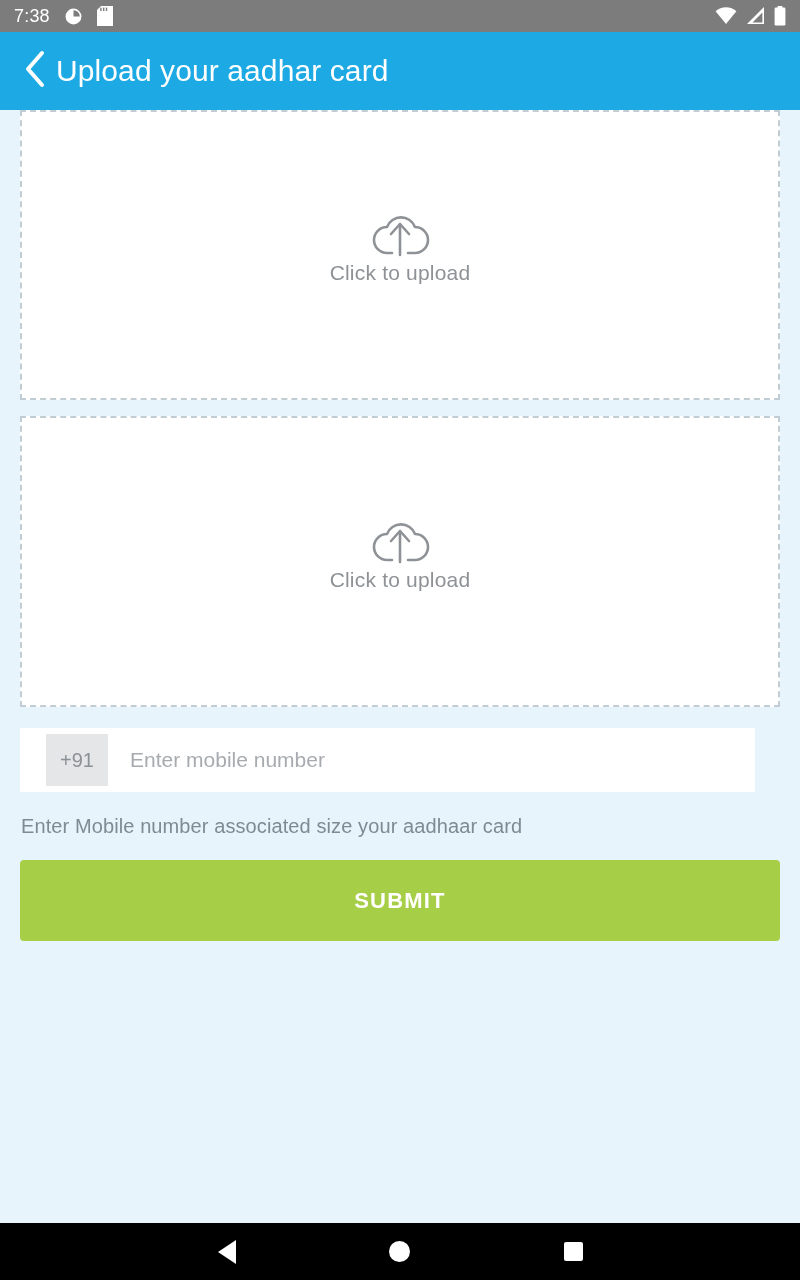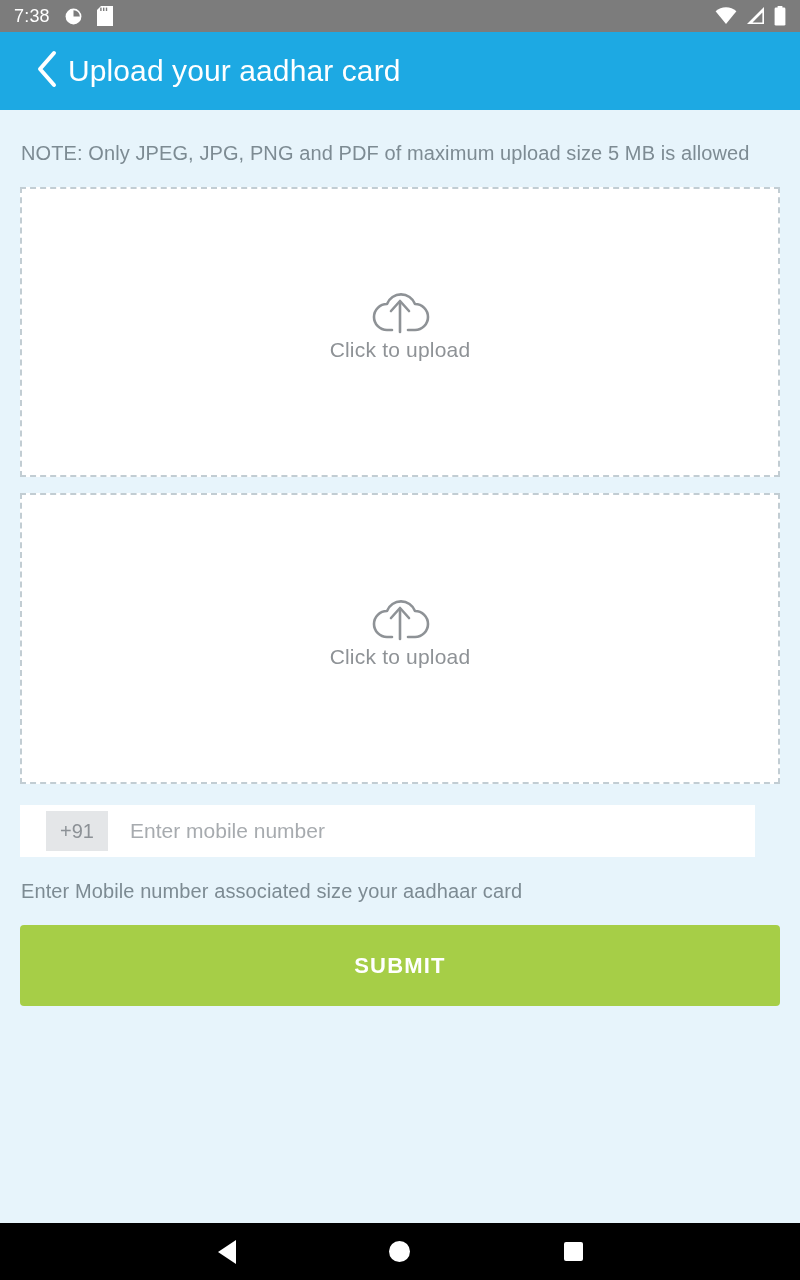--- a/index.html
+++ b/index.html
@@ -43,21 +43,21 @@
     gap: 9px;
   }
   .sb-icon { display: block; }
 
   
   .app-header {
     flex: 0 0 78px;
     background: #1da9e3;
     display: flex;
     align-items: center;
-    padding: 0 26px;
+    padding: 0 14px;
   }
   .back-btn {
     width: 42px;
     height: 48px;
     display: flex;
     align-items: center;
     justify-content: center;
     cursor: pointer;
     flex: 0 0 auto;
   }
@@ -108,21 +108,21 @@
     margin-top: 2px;
     color: #8e9296;
     font-size: 21px;
     letter-spacing: 0.2px;
   }
 
   
   .phone-row {
     margin-top: 21px;
     width: 735px;
-    height: 52px;
+    height: 64px;
     background: #ffffff;
     display: flex;
     align-items: stretch;
     padding: 6px 0 6px 26px;
   }
   .cc-box {
     width: 62px;
     background: #e4e6e8;
     display: flex;
     align-items: center;
@@ -248,21 +248,20 @@
       <svg width="24" height="38" viewBox="0 0 24 38">
         <polyline points="19,3 5,19 19,35" fill="none" stroke="#ffffff" stroke-width="4" stroke-linecap="round" stroke-linejoin="round"></polyline>
       </svg>
     </span>
   </div>
   <div class="header-title">Upload your aadhar card</div>
 </div>
 
 <div class="content">
 
-  <div class="note-text">NOTE: Only JPEG, JPG, PNG and PDF of maximum upload size 5 MB is allowed</div>
 
   <div class="upload-box first">
     <div class="upload-inner">
       <span>
         <svg class="cloud-icon" width="60" height="50" viewBox="0 0 60 50">
           <path d="M22 44 H17 A13 13 0 0 1 17 18 A15 15 0 0 1 45 18 A12 12 0 0 1 45 44 H38" fill="none" stroke="#8e9296" stroke-width="2.6" stroke-linecap="round" stroke-linejoin="round"></path>
           <line x1="30" y1="46" x2="30" y2="16" stroke="#8e9296" stroke-width="2.6" stroke-linecap="round"></line>
           <polyline points="21,25 30,15 39,25" fill="none" stroke="#8e9296" stroke-width="2.6" stroke-linecap="round" stroke-linejoin="round"></polyline>
         </svg>
       </span>

